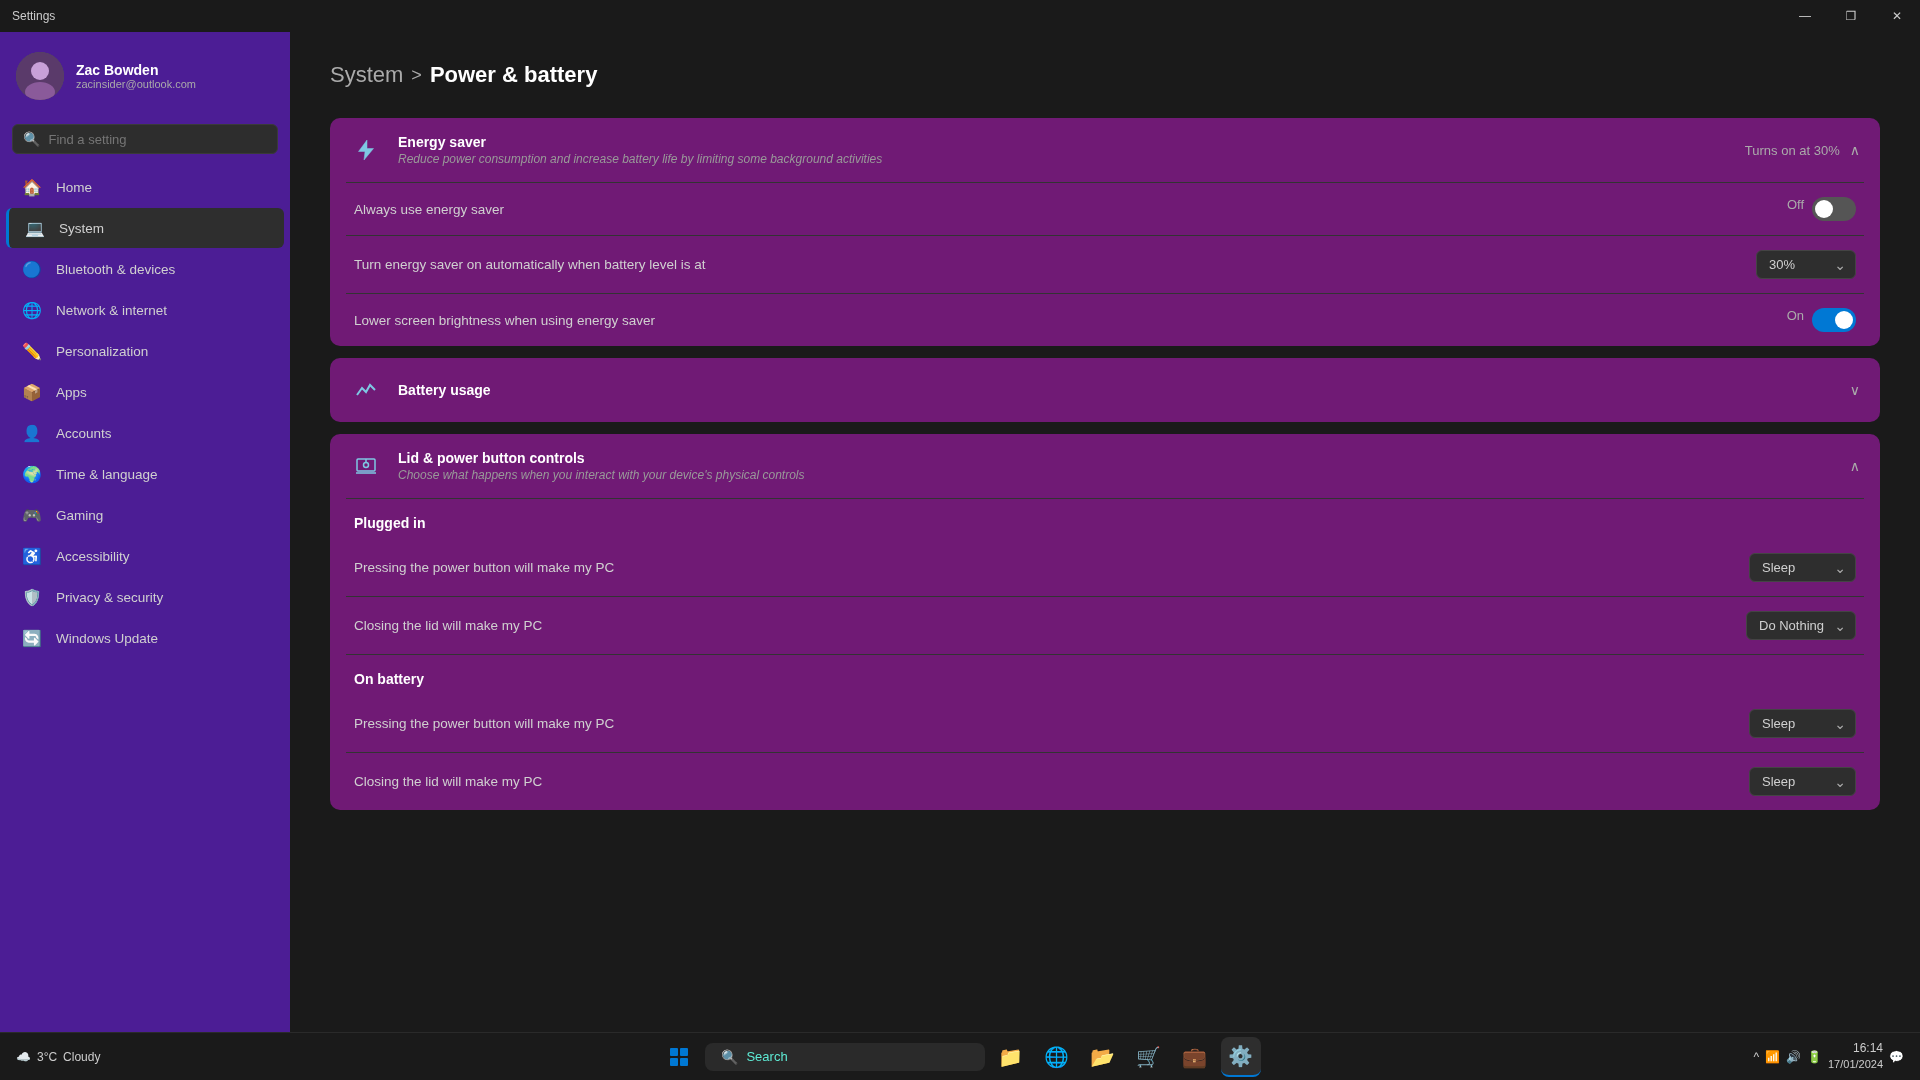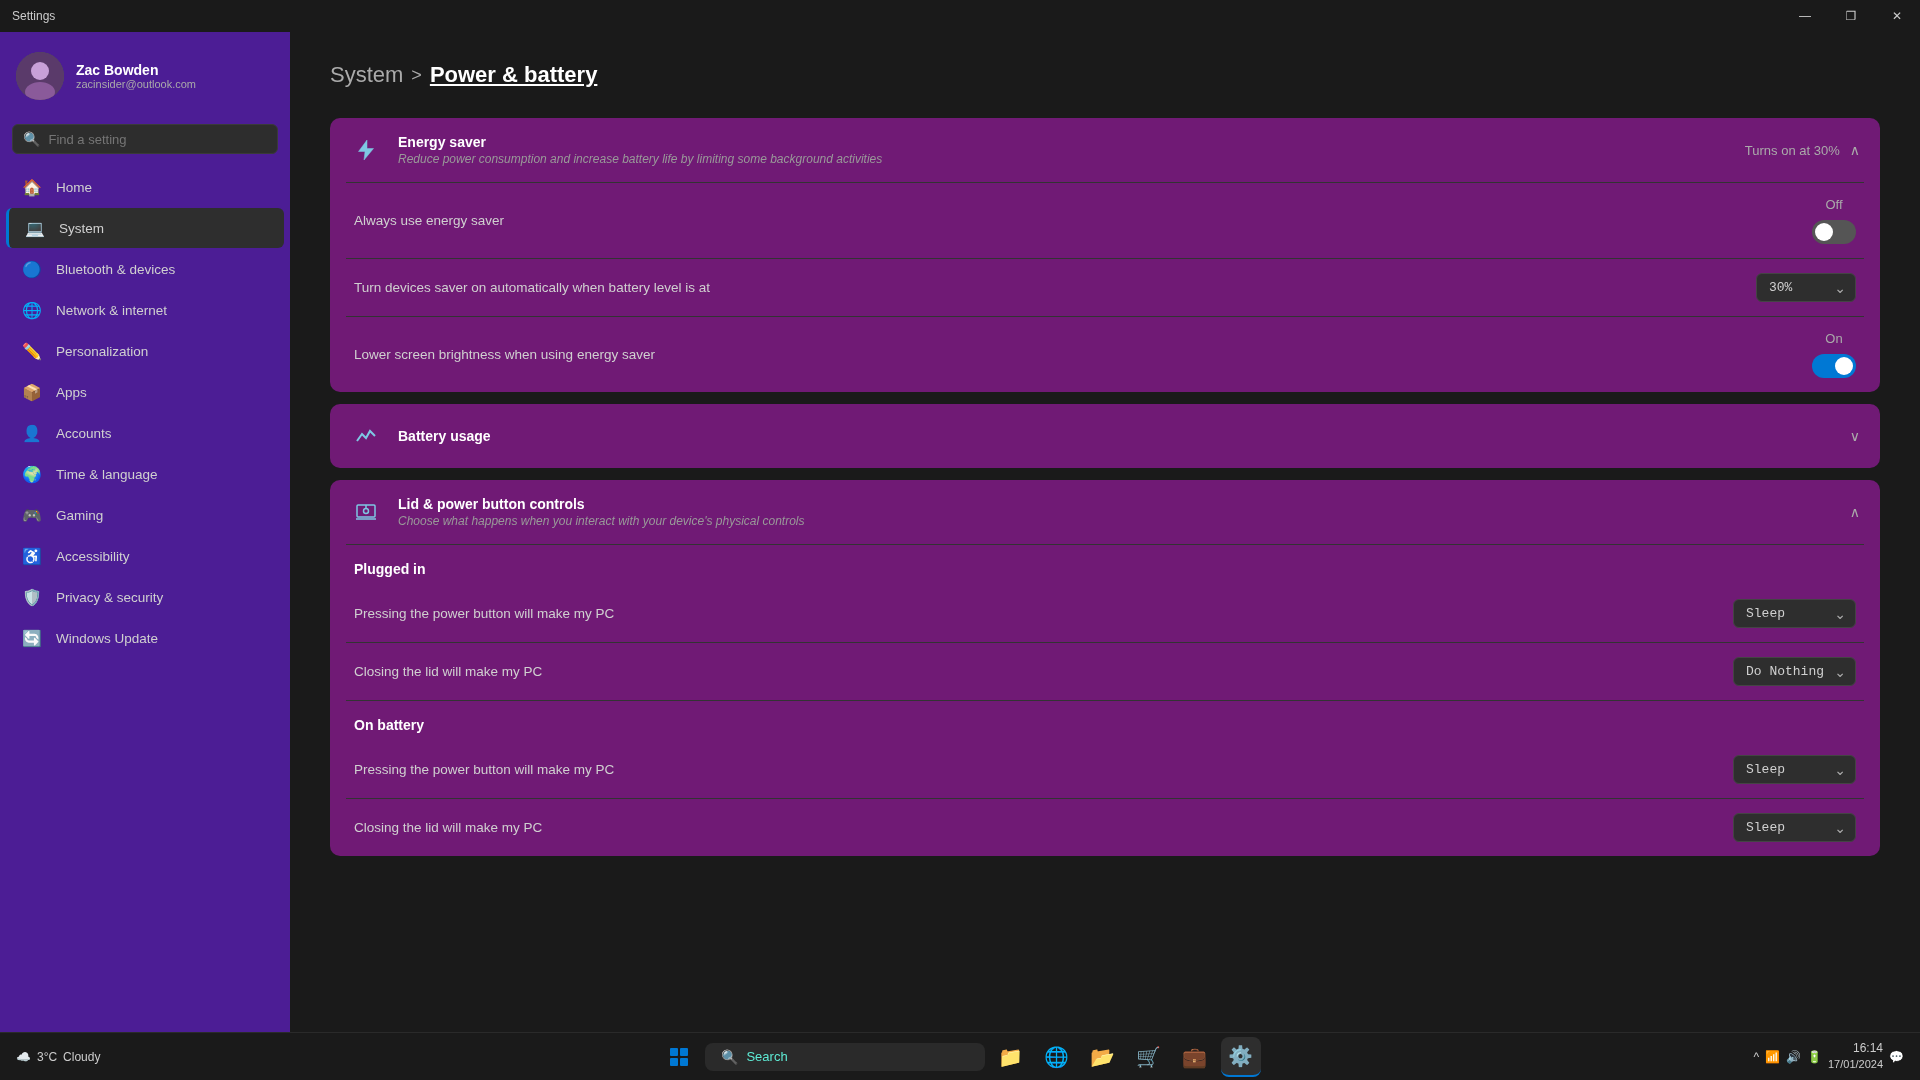--- a/index.html
+++ b/index.html
@@ -145,21 +145,21 @@
     
     .breadcrumb {
       display: flex;
       align-items: center;
       gap: 8px;
       margin-bottom: 30px;
       font-size: 22px;
     }
     .breadcrumb-parent { color: #aaa; font-weight: 400; }
     .breadcrumb-sep { color: #aaa; font-size: 18px; }
-    .breadcrumb-current { color: #fff; font-weight: 700; text-decoration: underline; }
+    .breadcrumb-current { color: #fff; font-weight: 700; }
 
     
     .settings-card {
       background: #701a75;
       border-radius: 10px;
       margin-bottom: 12px;
       overflow: hidden;
     }
 
     
@@ -220,21 +220,21 @@
       border-radius: 50%;
       background: #fff;
       position: absolute;
       top: 3px;
       transition: left 0.2s;
     }
     .toggle.off .toggle-thumb { left: 3px; }
     .toggle.on .toggle-thumb { left: 23px; }
 
     
-    .toggle-wrapper { display: flex; align-items: center; gap: 8px; flex-direction: column; }
+    .toggle-wrapper { display: flex; gap: 8px; }
     .toggle-state-label { font-size: 13px; color: #aaa; }
 
     
     .dropdown {
       background: #2e2e2e;
       border: 1px solid #444;
       border-radius: 6px;
       color: #d0d0d0;
       font-size: 13px;
       padding: 6px 30px 6px 12px;
@@ -258,21 +258,20 @@
     }
     select.dropdown {
       background: #2e2e2e;
       border: 1px solid #444;
       border-radius: 6px;
       color: #d0d0d0;
       font-size: 13px;
       padding: 6px 30px 6px 12px;
       cursor: pointer;
       outline: none;
-      font-family: Liberation Mono, monospace;
     }
     select.dropdown option { background: #2e2e2e; }
 
     
     .sub-heading {
       padding: 16px 24px 8px;
       font-size: 14px;
       font-weight: 700;
       color: #fff;
     }
@@ -442,21 +441,21 @@
           <span class="toggle-state-label">Off</span>
           <div class="toggle off">
             <div class="toggle-thumb"></div>
           </div>
         </div>
       </div>
 
       <div class="divider"></div>
 
       <div class="setting-row">
-        <span class="setting-label">Turn devices saver on automatically when battery level is at</span>
+        <span class="setting-label">Turn energy saver on automatically when battery level is at</span>
         <div class="dropdown-wrapper">
           <select class="dropdown">
             <option>30%</option>
             <option>10%</option>
             <option>20%</option>
             <option>40%</option>
             <option>50%</option>
           </select>
         </div>
       </div>

